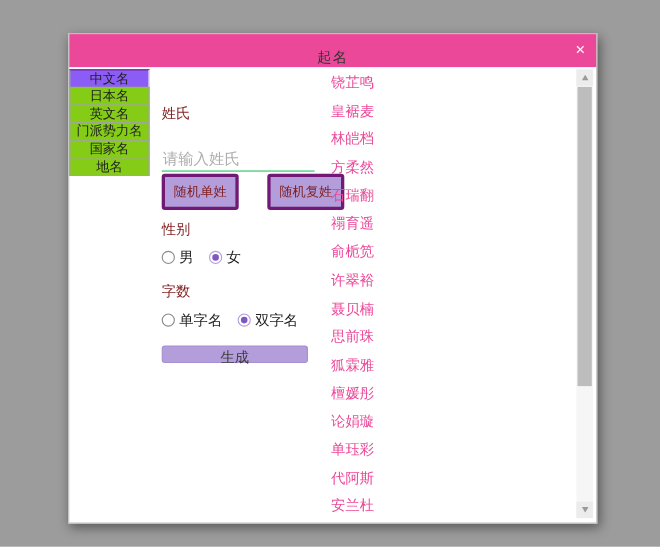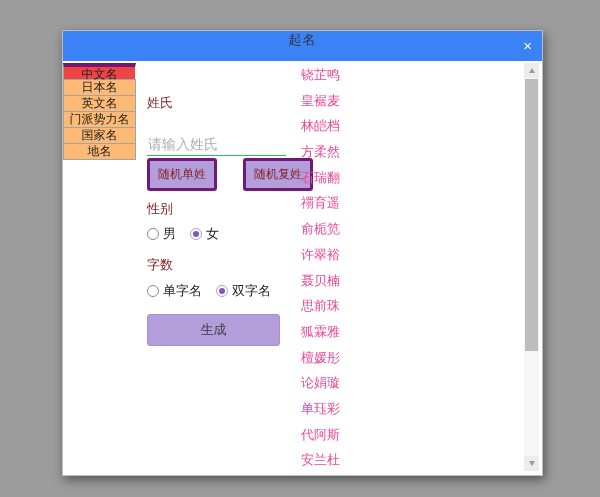--- a/index.html
+++ b/index.html
@@ -9,37 +9,37 @@
     font-family:"Liberation Sans","DejaVu Sans",sans-serif;
     -webkit-font-smoothing:antialiased;
   }
   .window{
     position:absolute;left:62px;top:30px;width:481px;height:446px;
     background:#ffffff;border:1px solid #bdbdbd;box-sizing:border-box;
     box-shadow:2px 4px 10px rgba(0,0,0,0.45);
   }
   .titlebar{
     position:absolute;left:0;top:0;right:0;height:30px;
-    background:#3b82f6;display:flex;align-items:flex-start;justify-content:center;
+    background:#ec4899;display:flex;align-items:flex-end;justify-content:center;
   }
   .titlebar .title{font-size:13px;color:#333;letter-spacing:1px;}
   .titlebar .close{
     position:absolute;right:10px;top:0;height:30px;display:flex;align-items:center;
     color:#fdfdfd;font-size:15px;cursor:pointer;line-height:30px;
   }
   
   .tabs{position:absolute;left:0;top:33px;width:73px;}
   .tab{
     box-sizing:border-box;width:73px;height:17px;line-height:15px;
     border:1px solid #a3a3a3;margin-top:-1px;
-    background:#fdba74;color:#222;font-size:12px;text-align:center;
+    background:#84cc16;color:#222;font-size:12px;text-align:center;
     cursor:pointer;
   }
   .tab.active{
-    background:#ef4444;border-top:4px solid #701a75;border-right:1px solid #ffffff;
+    background:#8b5cf6;border-top:1px solid #701a75;border-right:1px solid #ffffff;
   }
   
   .form{position:absolute;left:84px;top:30px;width:200px;}
   .field-label{font-size:13px;color:#7f1d1d;margin-top:0;}
   .lbl-surname{position:absolute;left:0;top:33px;}
   .surname-input{
     position:absolute;left:0;top:72px;width:137px;
     border:none;border-bottom:1px solid #22c55e;outline:none;
     font-size:14px;color:#be185d;padding:3px 1px;background:transparent;
     font-family:"Liberation Sans","DejaVu Sans",sans-serif;
@@ -61,21 +61,21 @@
   .radio{
     width:12px;height:12px;border:1px solid #8a8a8a;border-radius:50%;
     background:#fff;box-sizing:border-box;position:relative;flex:0 0 auto;
   }
   .radio.checked{border:1px solid #b39ddb;}
   .radio.checked::after{
     content:"";position:absolute;left:2px;top:2px;width:6px;height:6px;
     border-radius:50%;background:#7e57c2;
   }
   .generate{
-    position:absolute;left:0;top:253px;width:133px;height:32px;
+    position:absolute;left:0;top:253px;width:133px;height:16px;
     background:#b39ddb;border:1px solid #a68fd2;border-radius:3px;
     color:#3d3d3d;font-size:13px;cursor:pointer;
     font-family:"Liberation Sans","DejaVu Sans",sans-serif;
   }
   
   .results{
     position:absolute;left:238px;top:31px;right:20px;bottom:4px;overflow:hidden;
   }
   .name-item{
     height:25.7px;line-height:25.7px;font-size:13px;color:#ec4899;

